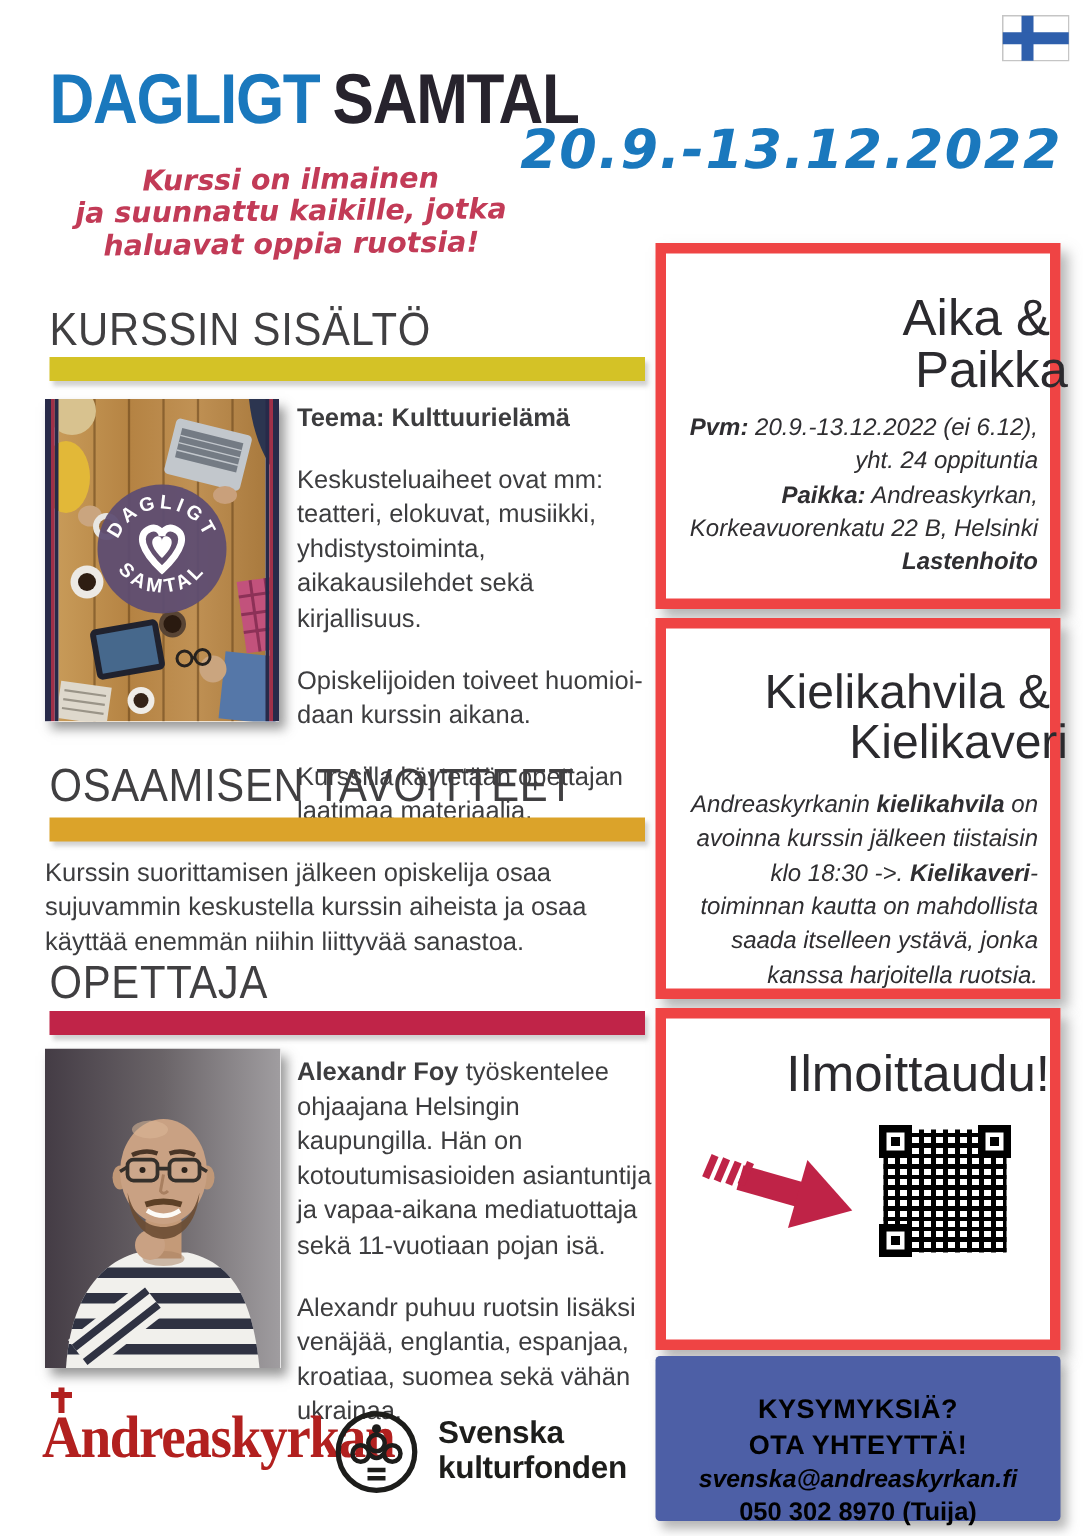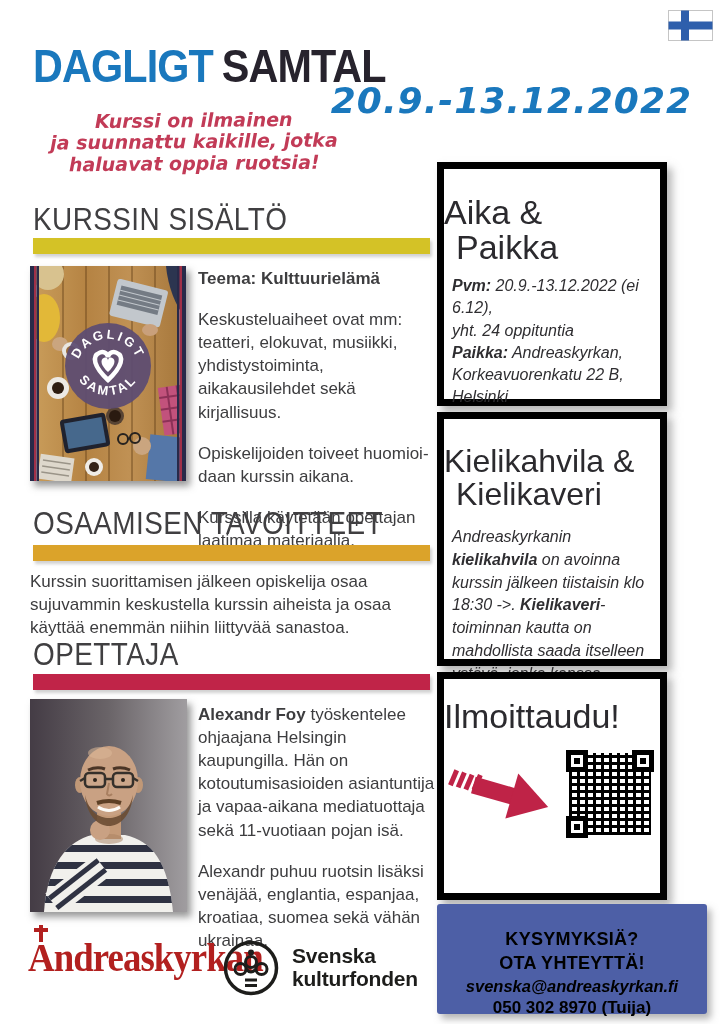--- a/index.html
+++ b/index.html
@@ -6,21 +6,21 @@
   .page{position:relative;width:722px;height:1024px;background:#ffffff;overflow:hidden;
         font-family:"Liberation Sans",sans-serif;color:#3d3d3f;margin:0 auto;}
   .abs{position:absolute;}
 
   
   .flag{left:668px;top:10px;width:45px;height:31px;}
   .title{left:33px;top:42px;font-size:47px;font-weight:bold;letter-spacing:-1px;
          transform:scaleX(.88);transform-origin:left top;white-space:nowrap;line-height:1;}
   .title .t-blue{color:#1a78bd;}
   .title .t-dark{color:#27232d;margin-left:10px;}
-  .date{left:270px;top:80px;width:422px;text-align:right;font-size:36px;font-weight:bold;
+  .date{left:286px;top:80px;width:422px;text-align:right;font-size:36px;font-weight:bold;
         font-style:italic;color:#1a78bd;font-family:"DejaVu Sans",sans-serif;letter-spacing:1px;}
   .tagline{left:36px;top:110px;width:316px;text-align:center;font-style:italic;font-weight:bold;
            font-size:19px;line-height:1.12;color:#c23b57;font-family:"DejaVu Sans",sans-serif;
            transform:rotate(-0.6deg);}
   .tagline span{display:block;}
 
   
   .sec-h{font-size:31px;color:#403f41;letter-spacing:.5px;transform:scaleX(.9);
          transform-origin:left top;white-space:nowrap;line-height:1;}
   .bar{left:33px;width:397px;height:16px;box-shadow:2px 3px 3px rgba(120,120,120,.35);}
@@ -35,22 +35,22 @@
   .theme{font-weight:bold;margin:0 0 19px 0;}
   .goals-p{left:30px;top:570px;width:404px;}
   .teacher-text{left:198px;top:703px;width:240px;}
 
   
   .photo{box-shadow:4px 5px 7px rgba(70,70,70,.55);}
   .photo1{left:30px;top:266px;width:156px;height:215px;}
   .photo2{left:30px;top:699px;width:157px;height:213px;}
 
   
-  .box{left:437px;width:230px;background:#fff;border:7px solid #000000;box-sizing:border-box;
-       text-align:left;box-shadow:5px 6px 8px rgba(110,110,110,.5);}
+  .box{left:437px;width:270px;background:#fff;border:7px solid #ef4444;box-sizing:border-box;
+       text-align:right;box-shadow:5px 6px 8px rgba(110,110,110,.5);}
   .box1{top:162px;height:244px;}
   .box2{top:412px;height:254px;}
   .box3{top:672px;height:228px;}
   .box-title{color:#2b2a2e;line-height:1.02;margin:0;font-weight:normal;}
   .box1 .box-title{font-size:34px;margin-top:26px;}
   .box2 .box-title{font-size:32px;margin-top:26px;}
   .box3 .box-title{font-size:34px;margin-top:20px;}
   .box-title .l2{display:block;transform:translateX(12px);}
   .box-body{font-style:italic;font-size:16px;line-height:1.38;color:#2f2e31;margin-top:11px;
             padding:0 8px;}

